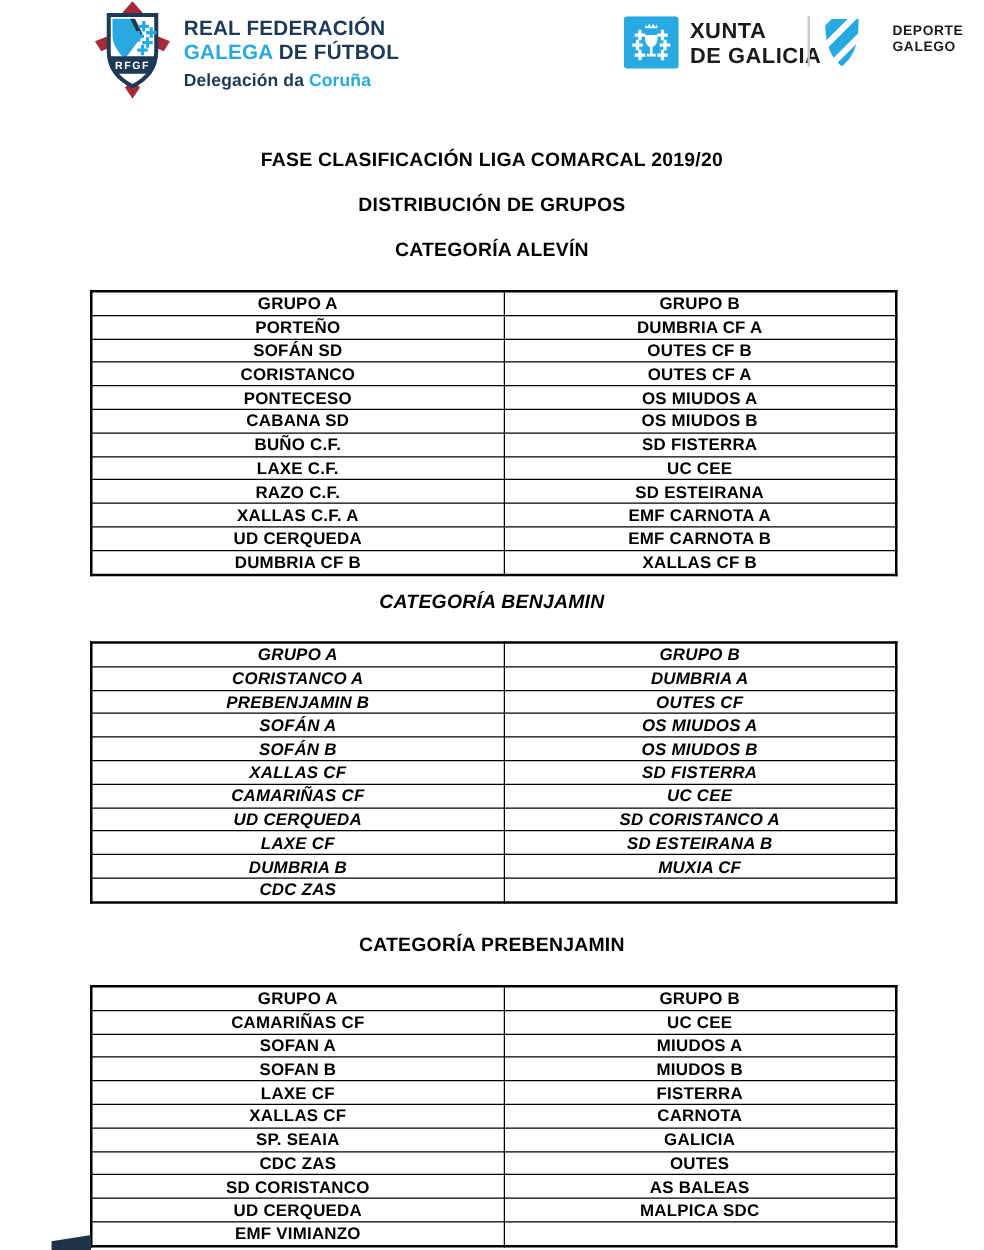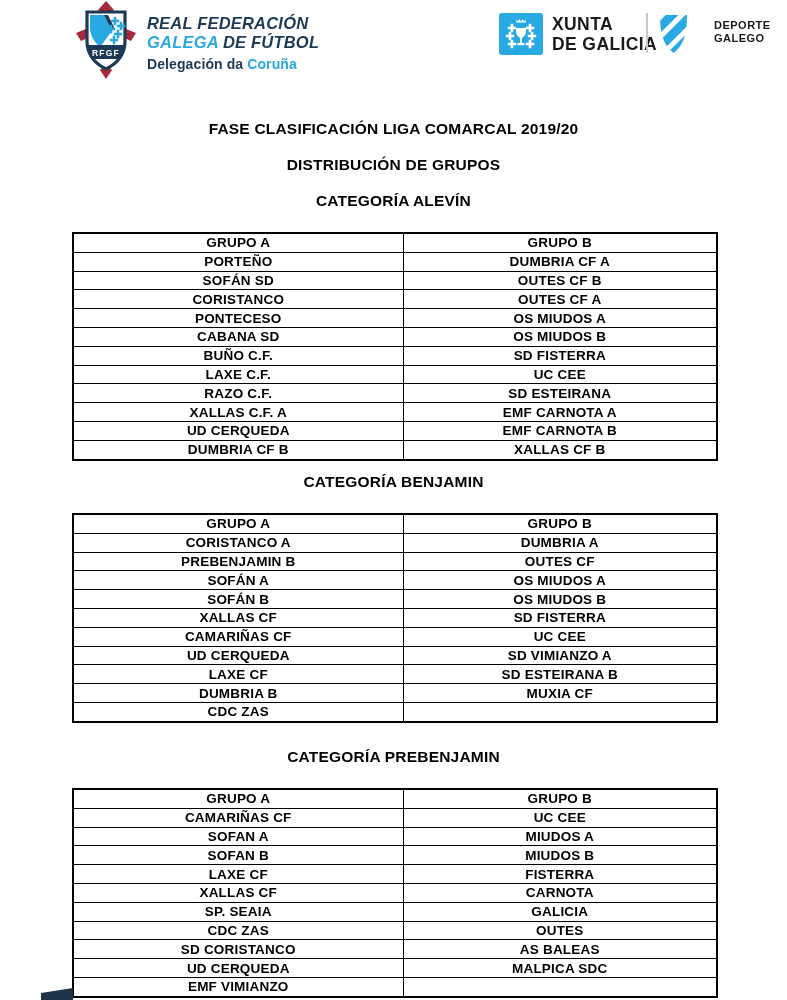--- a/index.html
+++ b/index.html
@@ -5,21 +5,21 @@
   :root{
     --navy:#1c3a55; --lblue:#29a9e1; --red:#a52a3a; --ink:#000;
   }
   html,body{margin:0;padding:0;background:#fff;}
   body{font-family:"Liberation Sans", sans-serif;}
   .page{position:relative;width:787px;height:1000px;background:#fff;overflow:hidden;}
 
   
   .rfgf-shield{position:absolute;left:74px;top:1px;}
   .rfgf-text{position:absolute;left:147px;top:14px;}
-  .rfgf-l1,.rfgf-l2{font-size:16.5px;font-weight:bold;color:var(--navy);line-height:19px;letter-spacing:0.2px;white-space:nowrap;font-style:italic;}
+  .rfgf-l1,.rfgf-l2{font-size:16.5px;font-weight:bold;color:var(--navy);line-height:19px;letter-spacing:0.2px;white-space:nowrap;}
   .accent{color:var(--lblue);}
   .rfgf-deleg{font-size:14px;font-weight:bold;color:var(--navy);margin-top:4px;letter-spacing:0.1px;}
   .f-navy{fill:var(--navy);} .f-blue{fill:var(--lblue);} .f-red{fill:var(--red);} .f-white{fill:#fff;}
 
   .xunta{position:absolute;left:499px;top:13px;display:flex;}
   .xunta-text{margin-left:9px;margin-top:2px;font-size:17.5px;font-weight:700;color:#1a1a1a;line-height:19.5px;letter-spacing:0.4px;white-space:nowrap;}
   .hdr-sep{position:absolute;left:646px;top:13px;width:2px;height:40px;background:#c9c9c9;}
   .deporte{position:absolute;left:658px;top:15px;display:flex;gap:16px;}
   .deporte-text{margin-left:9px;margin-top:4px;font-size:11px;font-weight:bold;color:#1a1a1a;line-height:12.5px;letter-spacing:0.5px;white-space:nowrap;}
 
@@ -28,21 +28,21 @@
     position:absolute;left:0;width:100%;text-align:center;margin:0;
     font-size:15.5px;font-weight:bold;color:var(--ink);letter-spacing:0.2px;
   }
   .title-main{top:120px;}
   .title-sub{top:156px;}
 
   
   .sections{position:absolute;top:0;left:0;width:100%;height:100%;}
   .section{position:absolute;left:0;width:100%;}
   .section:nth-of-type(1){top:192px;}
-  .section:nth-of-type(2){top:473px;}
+  .section:nth-of-type(2){top:473px;font-style:italic;}
   .section:nth-of-type(3){top:748px;}
   .section .section-title{position:static;display:block;height:20px;}
   .grp-table{border-collapse:collapse;table-layout:fixed;margin:20px 0 0 72px;width:644px;border:2px solid var(--ink);}
   .col-a{width:330px;} .col-b{width:314px;}
   .grp-table th,.grp-table td{
     border:1.5px solid var(--ink);padding:0;height:17.8px;line-height:17px;
     font-size:13.5px;font-weight:bold;text-align:center;color:var(--ink);
     letter-spacing:0.2px;overflow:hidden;white-space:nowrap;
   }
 
@@ -226,21 +226,21 @@
             <tr>
               <td>XALLAS CF</td>
               <td>SD FISTERRA</td>
             </tr>
             <tr>
               <td>CAMARIÑAS CF</td>
               <td>UC CEE</td>
             </tr>
             <tr>
               <td>UD CERQUEDA</td>
-              <td>SD VIMIANZO A</td>
+              <td>SD CORISTANCO A</td>
             </tr>
             <tr>
               <td>LAXE CF</td>
               <td>SD ESTEIRANA B</td>
             </tr>
             <tr>
               <td>DUMBRIA B</td>
               <td>MUXIA CF</td>
             </tr>
             <tr>

